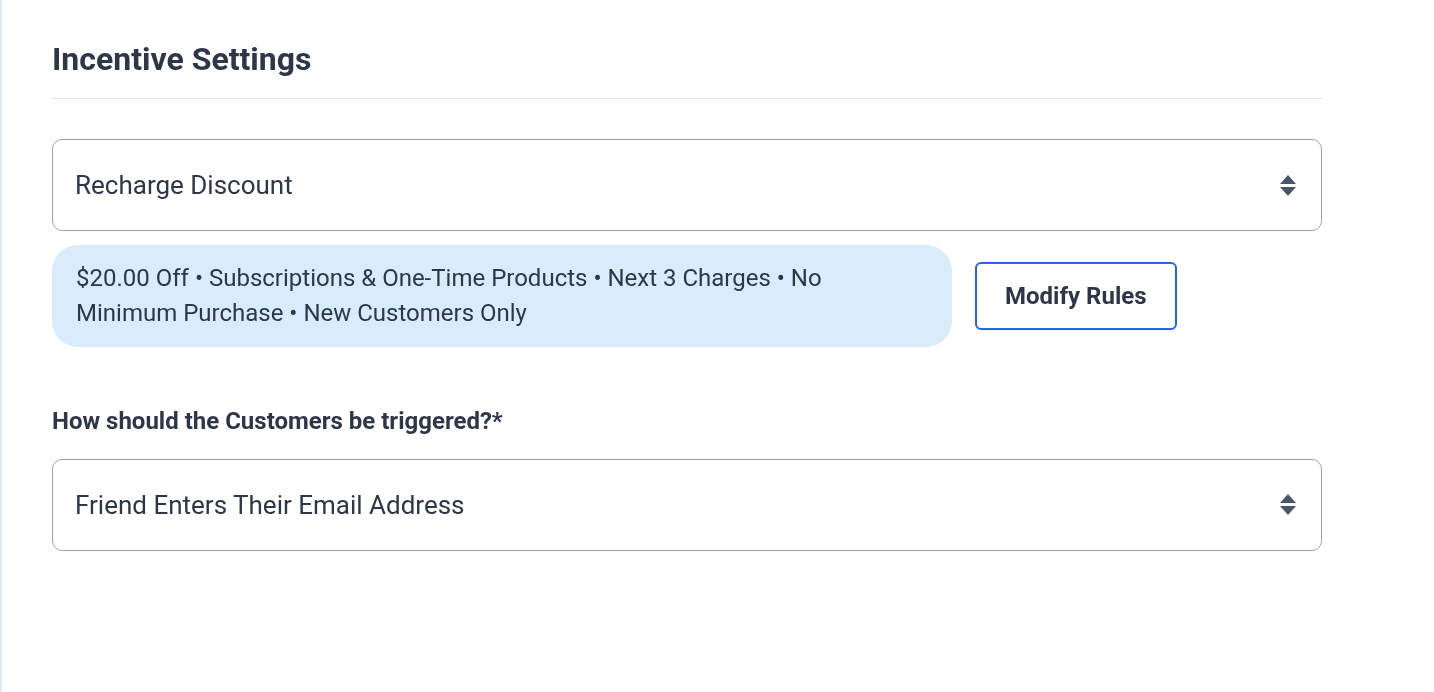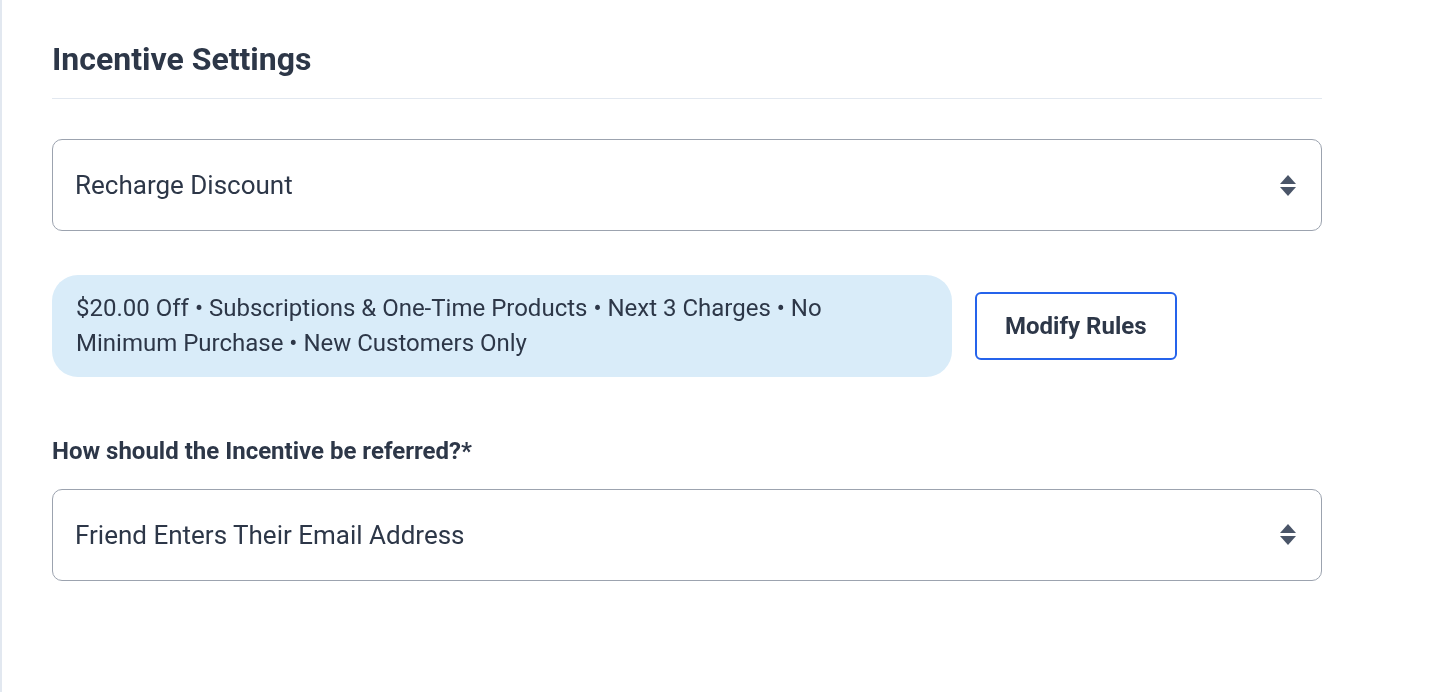--- a/index.html
+++ b/index.html
@@ -31,21 +31,21 @@
     .field-label {
       font-size: 24px;
       font-weight: 700;
       color: #2d3748;
       margin-bottom: 24px;
       display: block;
     }
     .select-wrapper {
       position: relative;
       width: 100%;
-      margin-bottom: 44px;
+      margin-bottom: 14px;
     }
     .select-field {
       width: 100%;
       height: 92px;
       padding: 0 60px 0 22px;
       font-size: 26px;
       color: #2d3748;
       background: #ffffff;
       border: 1.5px solid #9ca3af;
       border-radius: 10px;
@@ -136,21 +136,21 @@
         </span>
       </div>
 
       <div class="rules-row">
         <div class="rules-pill">$20.00 Off • Subscriptions &amp; One-Time Products • Next 3 Charges • No Minimum Purchase • New Customers Only</div>
         <button class="modify-button">Modify Rules</button>
       </div>
     </div>
 
     <div class="field-group field-group-2">
-      <label class="field-label">How should the Incentive be referred?*</label>
+      <label class="field-label">How should the Customers be triggered?*</label>
       <div class="select-wrapper">
         <select class="select-field">
           <option>Friend Enters Their Email Address</option>
         </select>
         <span class="sort-icon">
           <span class="triangle-up"></span>
           <span class="triangle-down"></span>
         </span>
       </div>
     </div>

